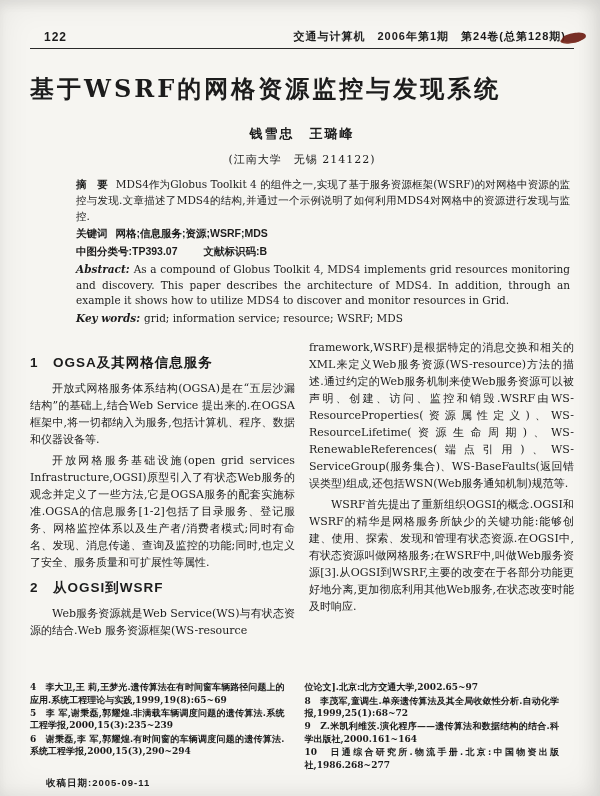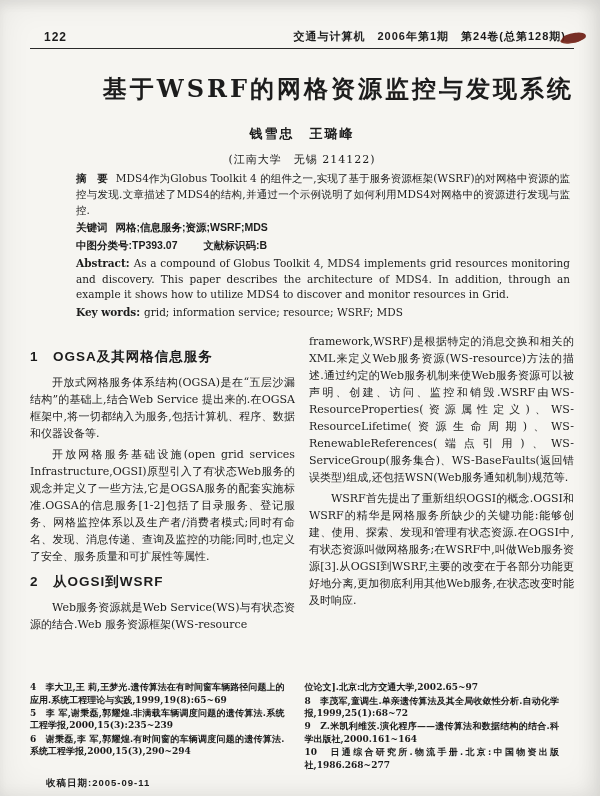--- a/index.html
+++ b/index.html
@@ -31,50 +31,50 @@
     width: 24px; height: 9px;
     background: #6e1f15;
     border-radius: 60% 40% 55% 45%;
     transform: rotate(-6deg);
     box-shadow: -3px 2px 0 -1px #7a2a1c;
     opacity: .92;
   }
   
   .title {
     margin-top: 24px;
-    text-align: right;
+    text-align: left;
     font-size: 24px; font-weight: bold;
     letter-spacing: 3px;
   }
   .authors {
     margin-top: 20px;
     text-align: center;
     font-size: 13px; font-weight: bold;
     letter-spacing: 2px;
     font-family: "Liberation Sans", sans-serif;
   }
   .affil {
     margin-top: 9px;
     text-align: center;
     font-size: 11px;
     letter-spacing: 1px;
   }
   
   .abstract {
-    margin: 4px 4px 0 46px;
+    margin: 10px 4px 0 46px;
     font-size: 10.5px;
     line-height: 1.5;
     text-align: justify;
   }
   .abstract p { margin-bottom: 2px; }
   .lab { font-family: "Liberation Sans", sans-serif; font-weight: bold; margin-right: 8px; }
   .bold-line { font-family: "Liberation Sans", sans-serif; font-weight: bold; }
   .clc span + span { margin-left: 26px; }
   .ab-en, .kw-en { font-size: 10.5px; }
-  .ab-en b, .kw-en b { margin-right: 4px; }
+  .ab-en b, .kw-en b { margin-right: 4px; font-style: italic; }
   
   .columns {
     display: flex; gap: 14px;
     margin-top: 12px;
     height: 350px; overflow: hidden;
   }
   .col { flex: 1; min-width: 0; }
   .col h2 {
     font-family: "Liberation Sans", sans-serif;
     font-size: 13.5px; font-weight: bold;

